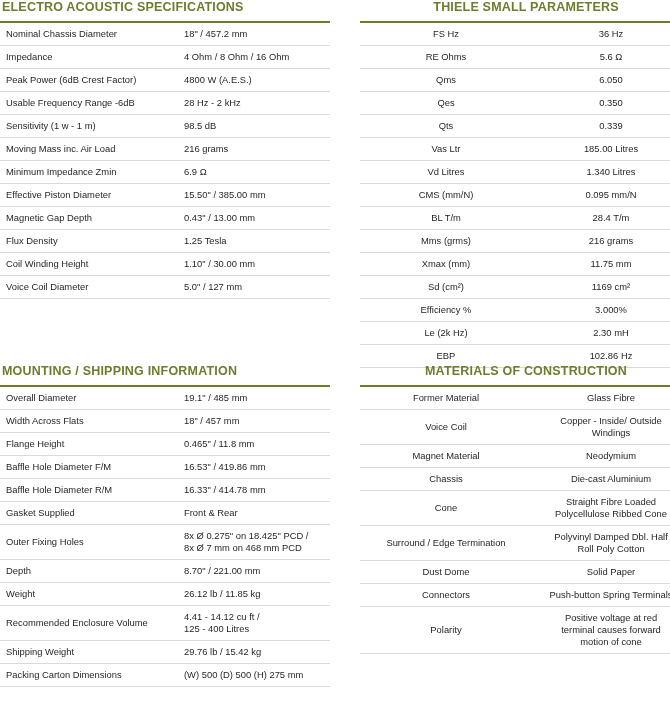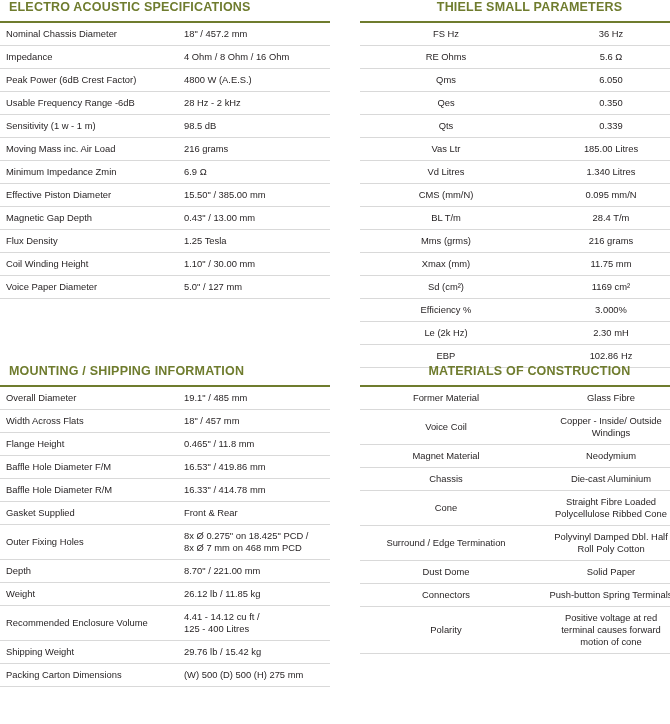--- a/index.html
+++ b/index.html
@@ -27,21 +27,21 @@
   .col-left  { left: 0px; }
   .col-right { left: 360px; text-align: center; }
 
   .block { width: 330px; }
 
   .sect-title {
     font-size: 12.5px;
     font-weight: bold;
     color: #6f7c2e;
     letter-spacing: 0.2px;
-    padding: 0 0 7px 9px;
+    padding: 0 0 7px 2px;
     border-bottom: 2px solid #6f7c2e;
     text-transform: uppercase;
     font-family: "Liberation Sans", sans-serif;
     line-height: 14px;
   }
   table.spec {
     width: 100%;
     border-collapse: collapse;
     table-layout: fixed;
     font-size: 9.4px;
@@ -112,21 +112,21 @@
             </tr>
           <tr>
               <td class="k">Flux Density</td>
               <td class="v">1.25 Tesla</td>
             </tr>
           <tr>
               <td class="k">Coil Winding Height</td>
               <td class="v">1.10" / 30.00 mm</td>
             </tr>
           <tr>
-              <td class="k">Voice Paper Diameter</td>
+              <td class="k">Voice Coil Diameter</td>
               <td class="v">5.0" / 127 mm</td>
             </tr>
         </tbody>
       </table>
     </div>
   </div>
 
   <div class="col col-left" style="top:364px;">
     <div class="block">
       <div class="sect-title">MOUNTING / SHIPPING INFORMATION</div>

